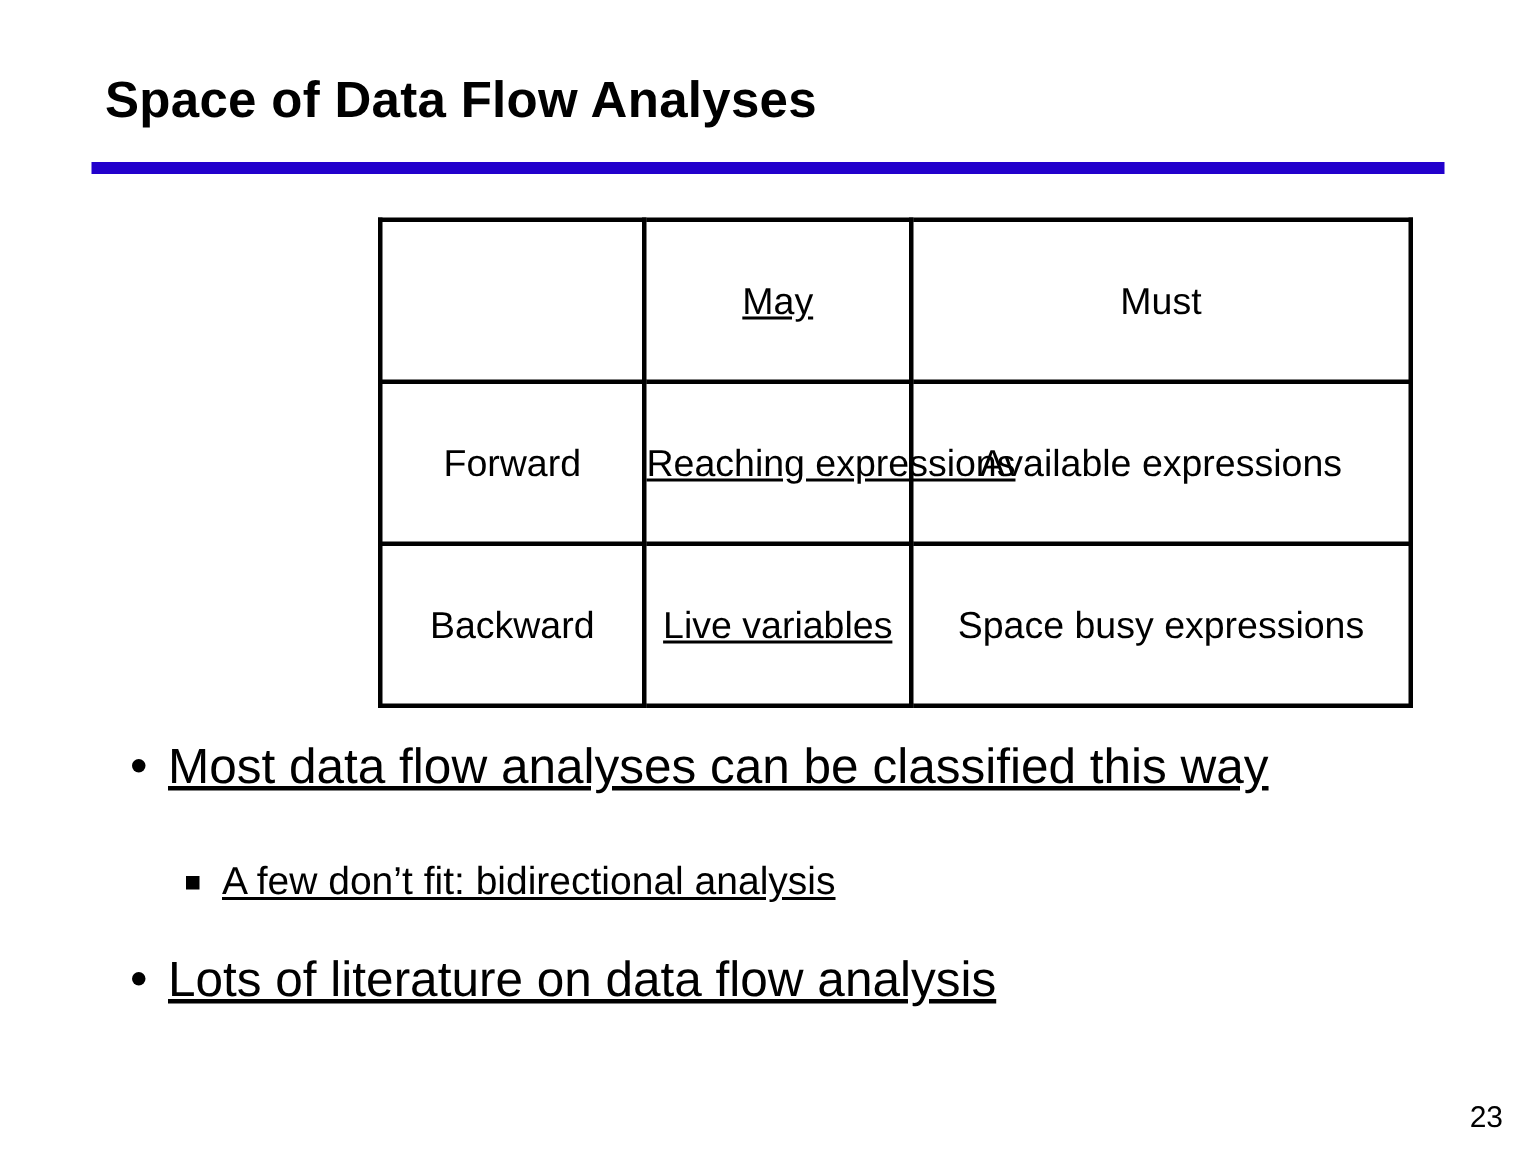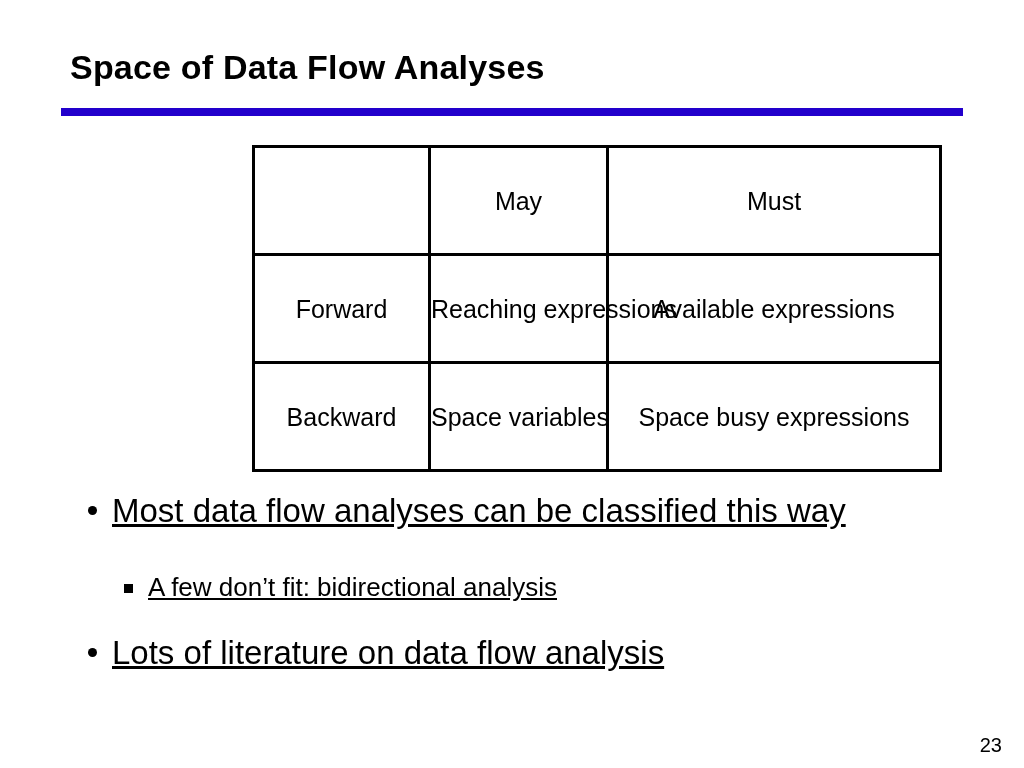--- a/index.html
+++ b/index.html
@@ -57,21 +57,21 @@
     text-align: center;
     vertical-align: middle;
     font-size: 25px;
     line-height: 30px;
     padding: 0;
     height: 105px;
     overflow: visible;
     white-space: nowrap;
   }
   .col-dir  { width: 173px; }
-  .col-may  { width: 175px; }
+  .col-may  { width: 175px; text-decoration: underline; }
   .col-must { width: 330px; }
 
   .cell-empty { }
 
   .cell-wrap {
     white-space: normal;
     padding-left: 6px;
     padding-right: 6px;
   }
 
@@ -147,21 +147,21 @@
         <td class="col-may">May</td>
         <td class="col-must">Must</td>
       </tr>
       <tr>
         <td class="col-dir">Forward</td>
         <td class="col-may cell-wrap">Reaching expressions</td>
         <td class="col-must">Available expressions</td>
       </tr>
       <tr>
         <td class="col-dir">Backward</td>
-        <td class="col-may cell-wrap">Space variables</td>
+        <td class="col-may cell-wrap">Live variables</td>
         <td class="col-must">Space busy expressions</td>
       </tr>
     </tbody>
   </table>
 
   <div class="bullets">
 
     <div class="bullet-l1">
       <span class="marker-dot"></span>
       <span class="bullet-l1-text">Most data flow analyses can be classified this way</span>

